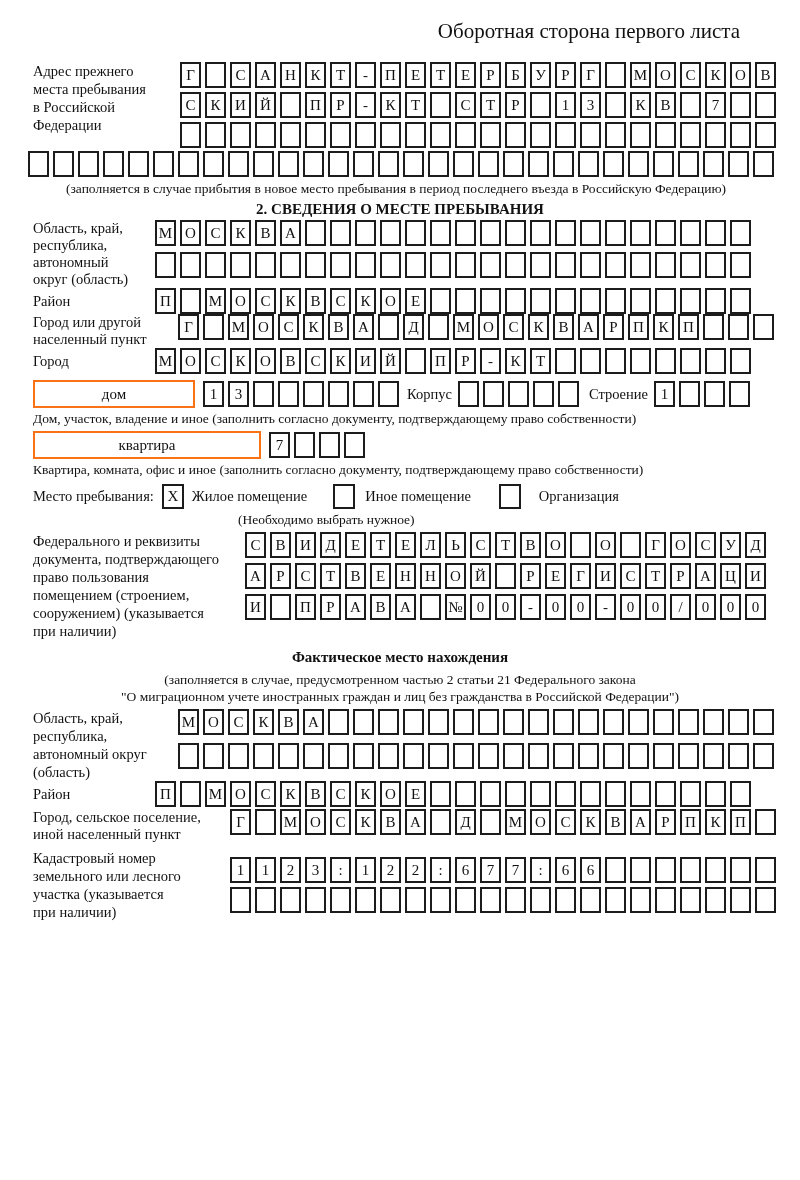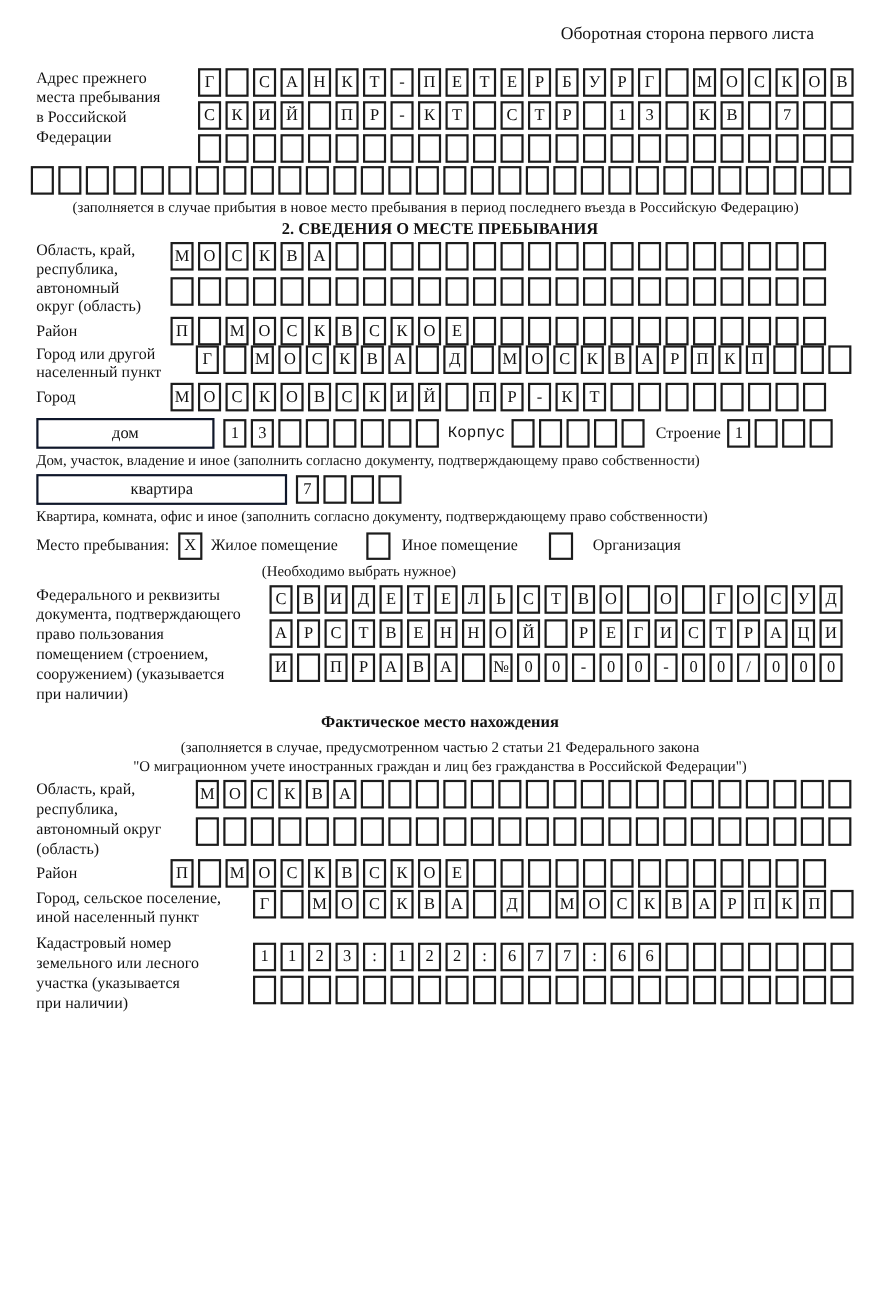--- a/index.html
+++ b/index.html
@@ -9,21 +9,21 @@
     box-sizing:border-box;
     padding:0 0 0 33px;
     overflow:hidden;
     background:#fff;color:#111;
     font-family:"Liberation Serif","DejaVu Serif",serif;
   }
   .header-note{
     margin-top:22px;
     padding-right:60px;
     text-align:right;
-    font-size:16px;line-height:18px;
+    font-size:21px;line-height:18px;
   }
   .label{
     font-size:14.5px;line-height:18px;
     white-space:pre-line;
     flex-shrink:0;
   }
   .group{display:flex;align-items:flex-start;}
   .rows{display:flex;flex-direction:column;}
   .cellrow{display:flex;gap:4px;}
   .cell{
@@ -36,21 +36,21 @@
   }
   .caption{font-size:13.5px;line-height:17px;}
   .center{text-align:center;}
   .section-title{
     font-size:15px;line-height:18px;
     font-weight:bold;text-align:center;
     padding-right:33px;
   }
   .bigbox{
     box-sizing:border-box;
-    border:2px solid #0f172a;
+    border:2px solid #f97316;
     height:28px;font-size:15px;line-height:24px;
     text-align:center;flex-shrink:0;
   }
   .inline-label{font-size:14.5px;line-height:26px;white-space:nowrap;}
   .checkbox{
     width:22px;height:25px;
     box-sizing:border-box;
     border:2px solid #1c1c1c;
     font-size:15px;line-height:21px;
     text-align:center;flex-shrink:0;
@@ -362,21 +362,21 @@
     <span class="cellrow" style="margin-left:8px;">
         <span class="cell">1</span>
         <span class="cell">3</span>
         <span class="cell"></span>
         <span class="cell"></span>
         <span class="cell"></span>
         <span class="cell"></span>
         <span class="cell"></span>
         <span class="cell"></span>
       </span>
-    <span class="inline-label" style="margin-left:8px;font-family:Liberation Mono, monospace;">Корпус</span>
+    <span class="inline-label" style="margin-left:8px;">Корпус</span>
     <span class="cellrow" style="margin-left:6px;">
         <span class="cell"></span>
         <span class="cell"></span>
         <span class="cell"></span>
         <span class="cell"></span>
         <span class="cell"></span>
       </span>
     <span class="inline-label" style="margin-left:10px;">Строение</span>
     <span class="cellrow" style="margin-left:6px;">
         <span class="cell">1</span>

